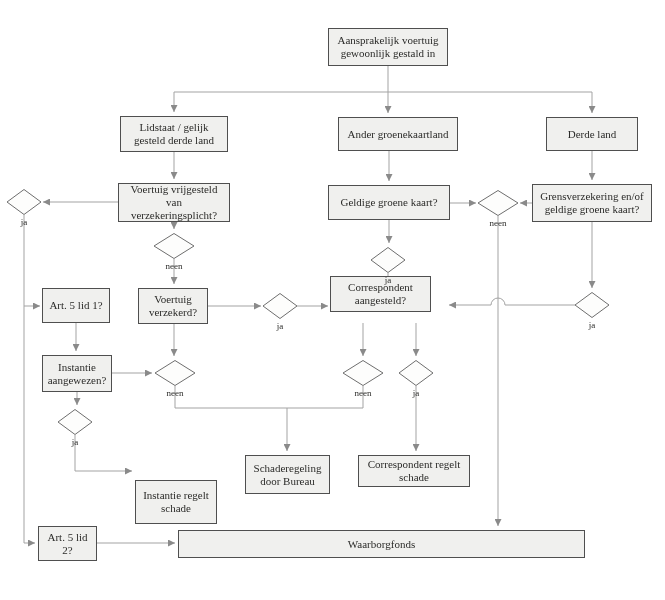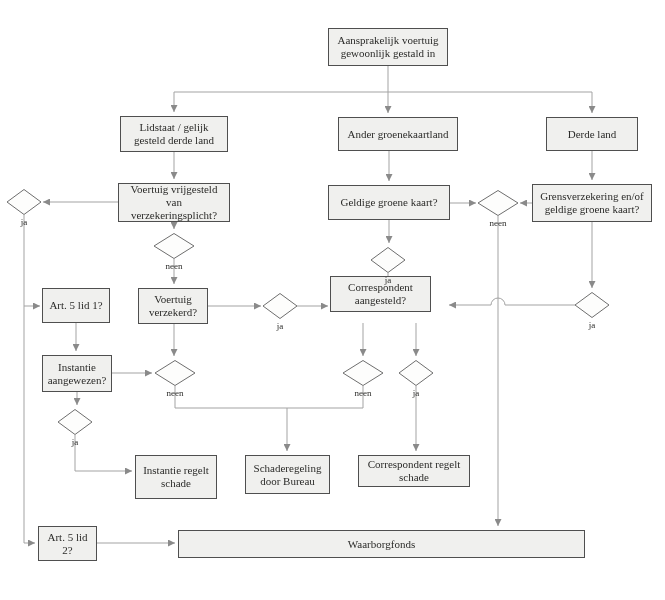--- a/index.html
+++ b/index.html
@@ -109,21 +109,21 @@
   </div>
 
   <div class="box" style="left:330px;top:276px;width:101px;height:36px">
     <span>Correspondent aangesteld?</span>
   </div>
 
   <div class="box" style="left:42px;top:355px;width:70px;height:37px">
     <span>Instantie aangewezen?</span>
   </div>
 
-  <div class="box" style="left:135px;top:455px;width:82px;height:44px">
+  <div class="box" style="left:135px;top:480px;width:82px;height:44px">
     <span>Instantie regelt schade</span>
   </div>
 
   <div class="box" style="left:245px;top:455px;width:85px;height:39px">
     <span>Schaderegeling door Bureau</span>
   </div>
 
   <div class="box" style="left:358px;top:455px;width:112px;height:32px">
     <span>Correspondent regelt schade</span>
   </div>

